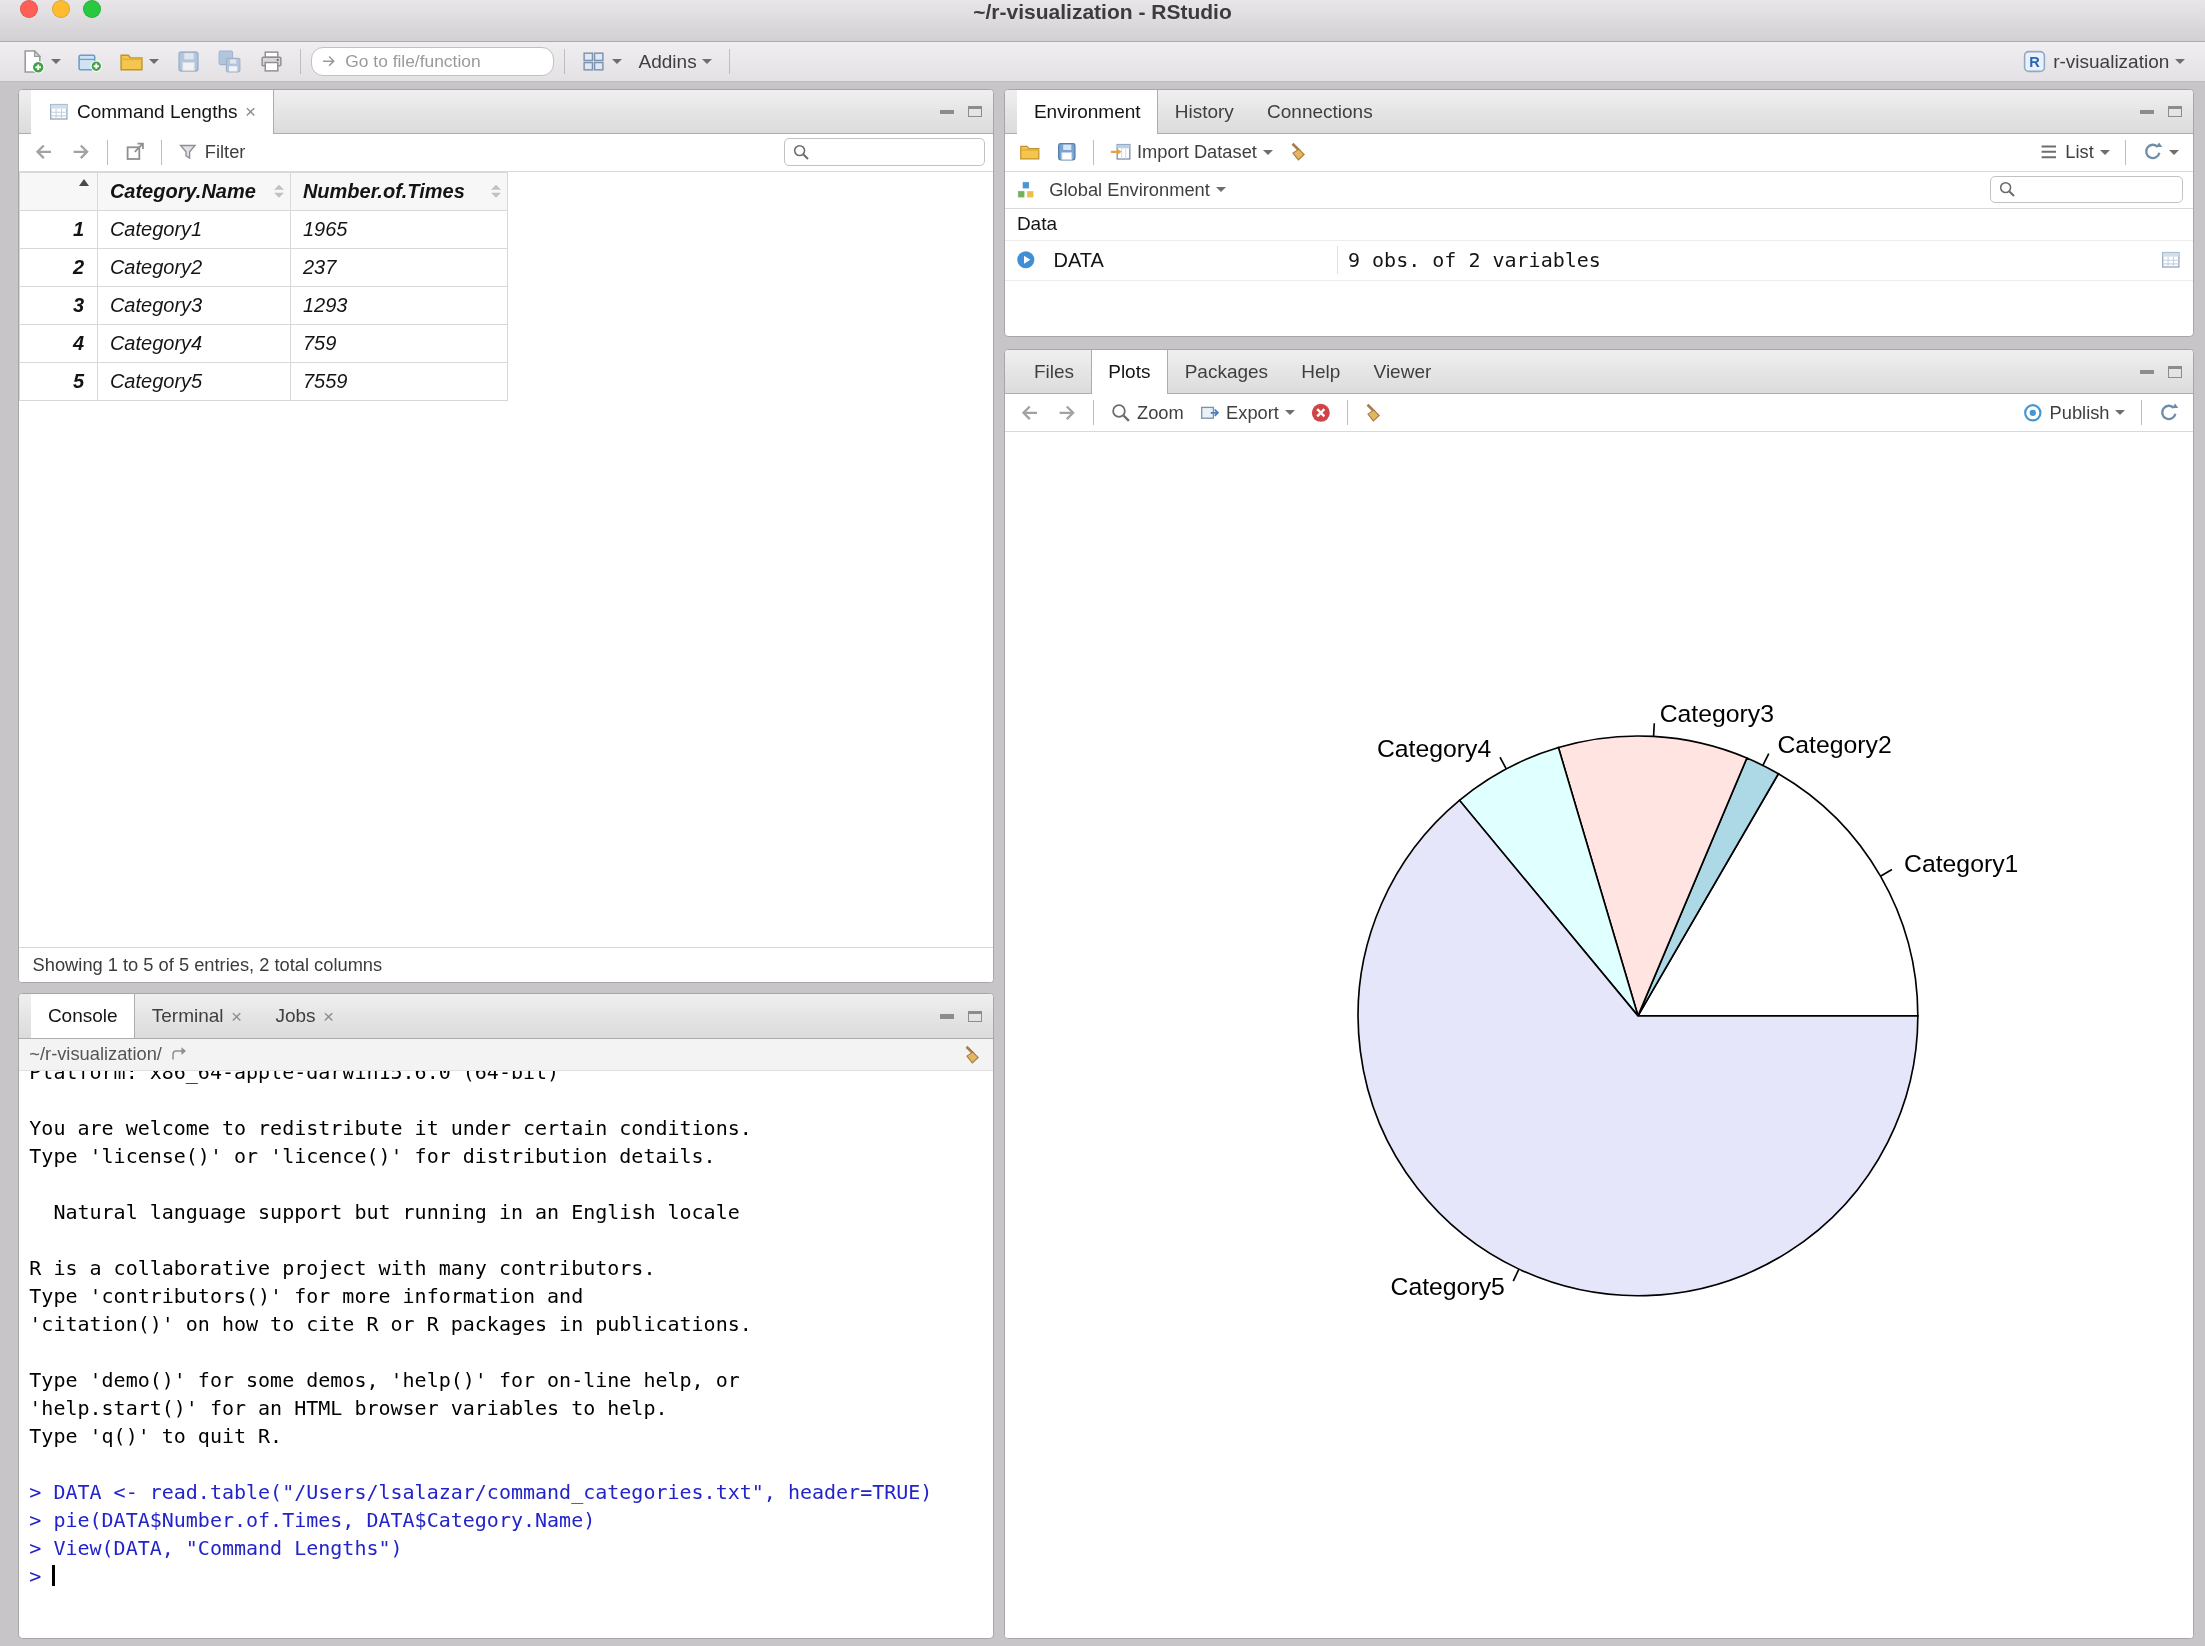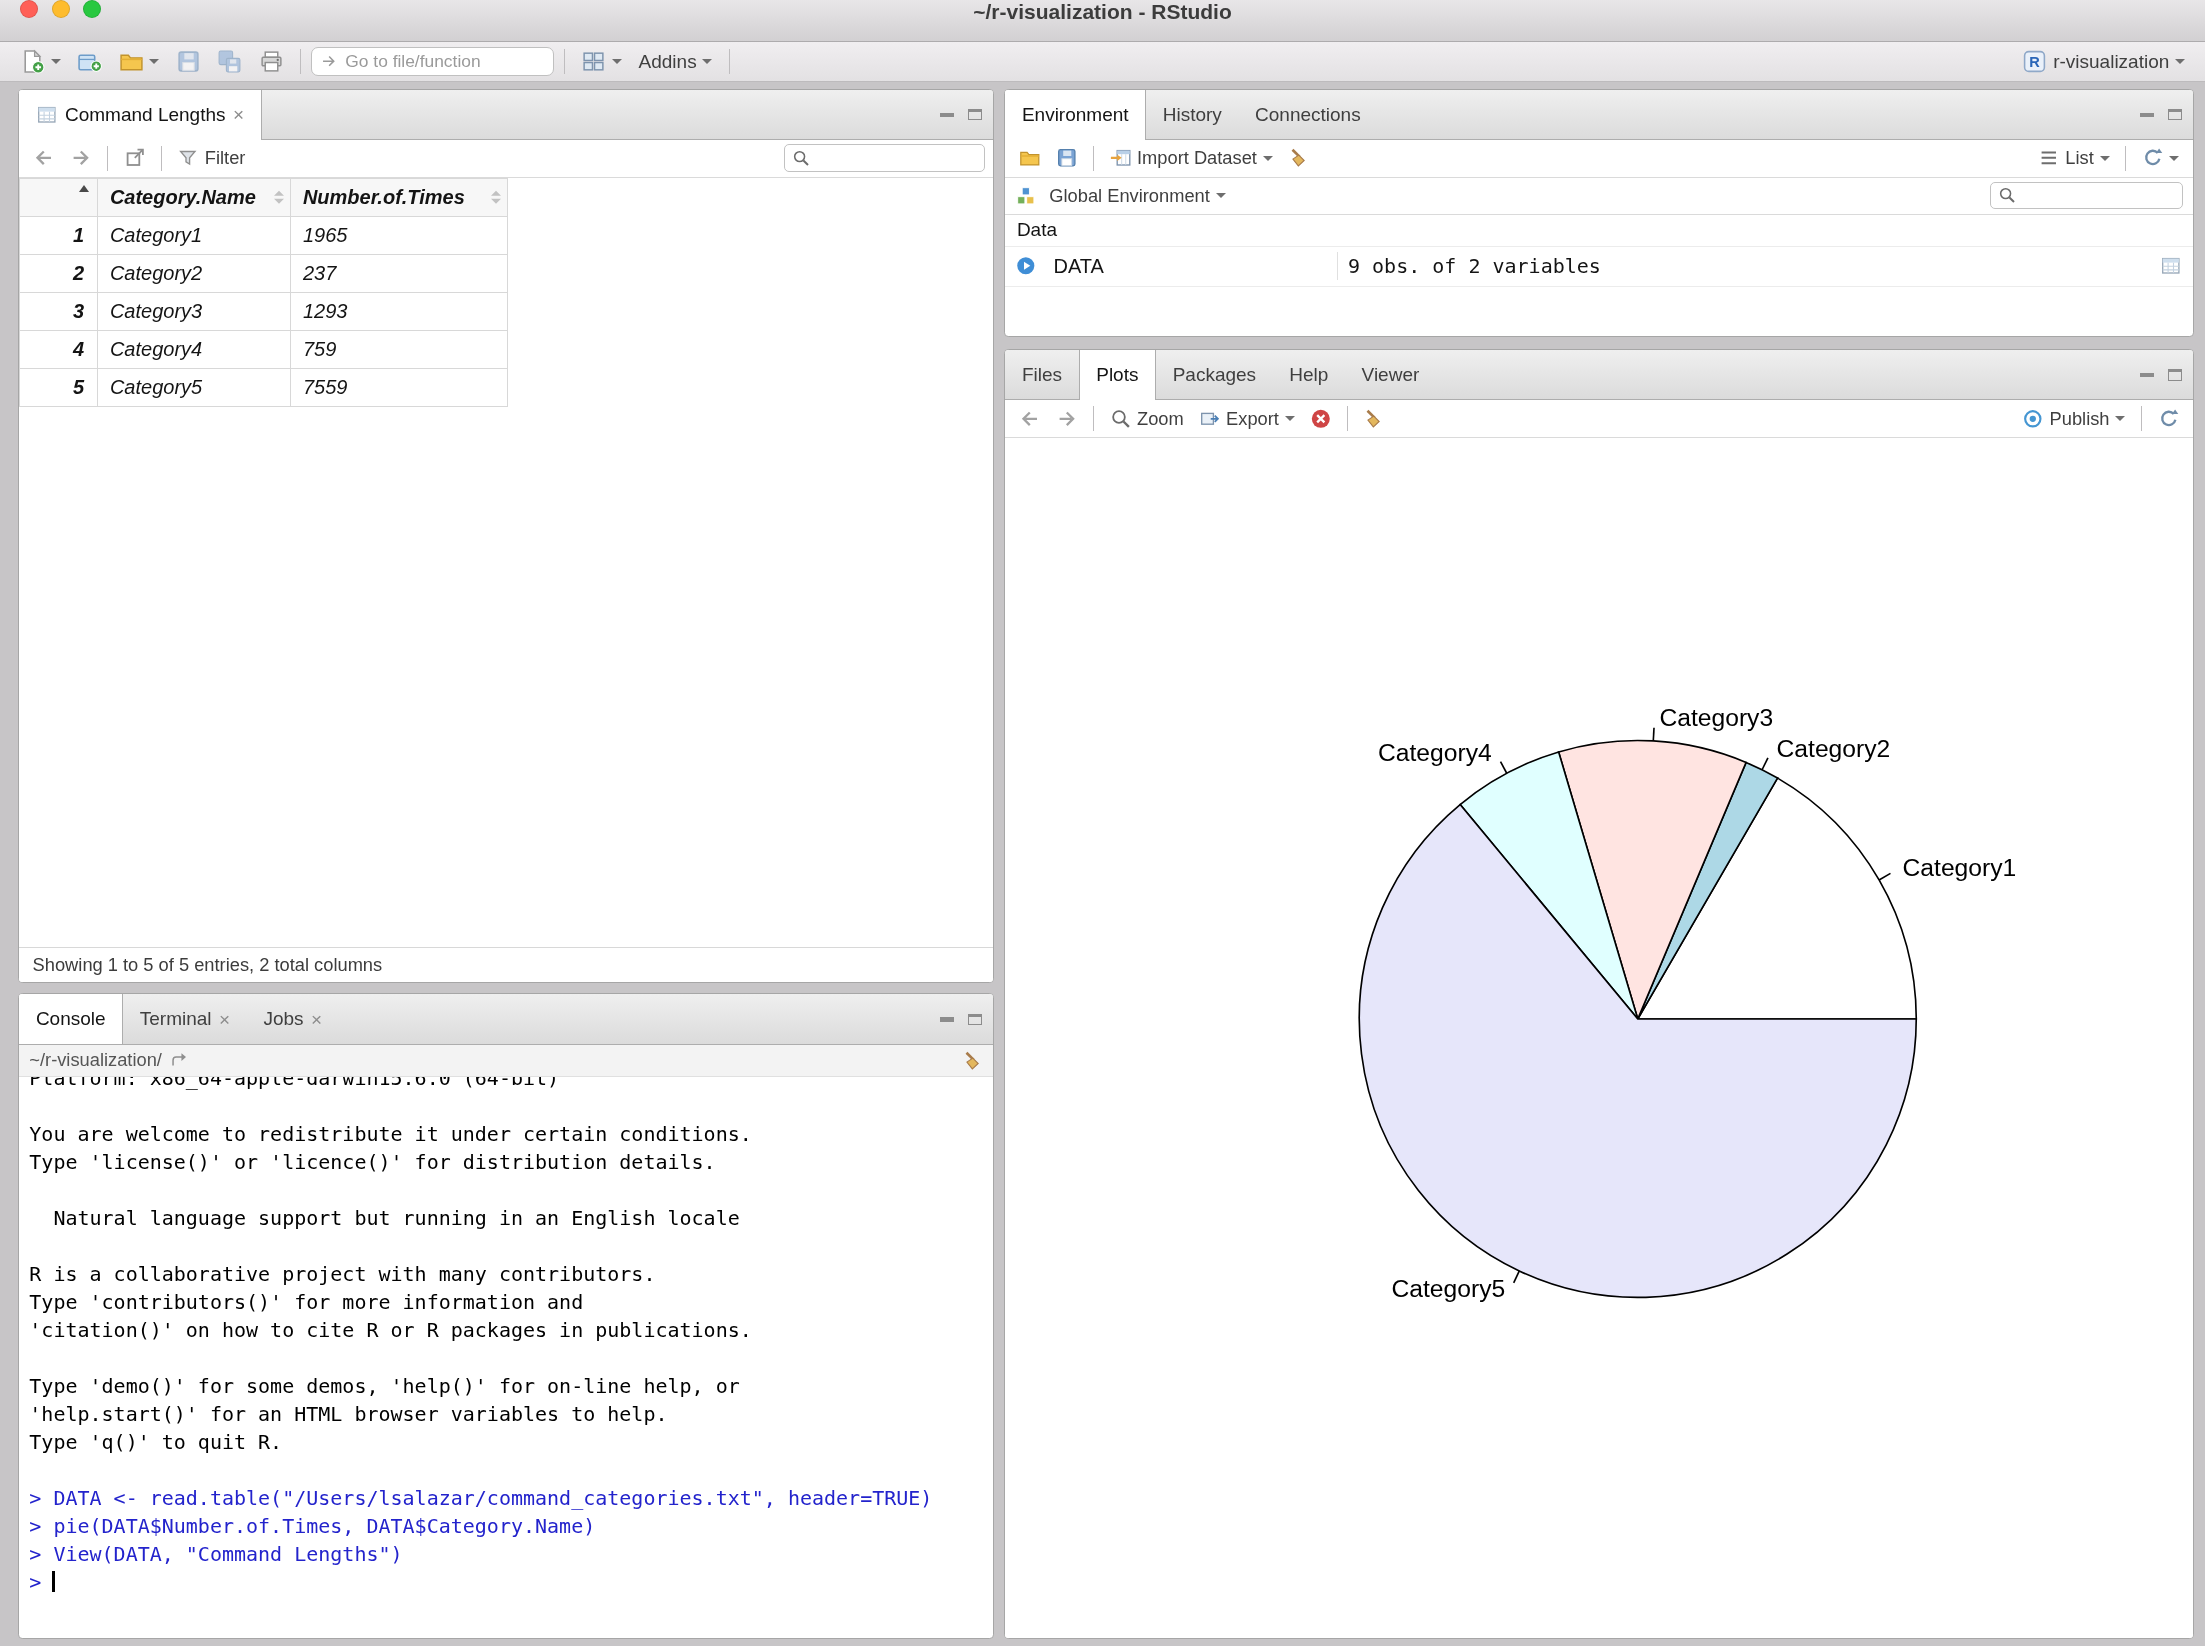--- a/index.html
+++ b/index.html
@@ -17,36 +17,36 @@
   .main-toolbar { height:40px; background:linear-gradient(#f0eef0,#e3e1e3); border-bottom:0.8px solid #bdbbbd;
                   display:flex; align-items:center; padding:0 13.3px; gap:3.3px; }
   .tbtn { display:flex; align-items:center; gap:5.8px; padding:3.3px 6.6px; background:none; border:none; cursor:default; }
   .tbtn.dim svg { opacity:.5; }
   .tlabel { font-size:19px; color:#3f3f3f; }
   .caret { width:0; height:0; border-left:5px solid transparent; border-right:5px solid transparent;
            border-top:5.8px solid #6e6e6e; display:inline-block; }
   .vsep { width:0.8px; height:25px; background:#bfbdbf; margin:0 6.6px; }
   .spacer { flex:1; }
   .goto-box { display:flex; align-items:center; gap:6.6px; width:243px; height:29px; background:#fff;
-              border:0.8px solid #c0c0c0; border-radius:7px; padding:0 8.3px; }
+              border:0.8px solid #c0c0c0; border-radius:12px; padding:0 8.3px; }
   .goto-box input { border:none; outline:none; flex:1; font-size:17.4px; color:#333; min-width:0; background:transparent; }
   .goto-box input::placeholder { color:#9a9a9a; }
 
   
   .workspace { position:absolute; top:82px; left:0; right:0; bottom:0; display:flex; gap:10px; padding:6.6px 10.8px 6.6px 18.3px; }
   .col { display:flex; flex-direction:column; }
   .col.left { width:976px; gap:10.8px; }
   .col.right { flex:1; gap:12.5px; }
   .pane { background:#fff; border:0.8px solid #a6a6a6; border-radius:4.2px; overflow:hidden; display:flex; flex-direction:column; }
   #data-viewer-pane { flex:1; }
   #console-pane { height:646px; }
   #environment-pane { height:248px; }
   #plots-pane { flex:1; }
 
-  .tabbar { height:50px; background:linear-gradient(#efefef,#dbdbdb); display:flex; align-items:stretch; position:relative; flex:none; }
+  .tabbar { height:44px; background:linear-gradient(#efefef,#dbdbdb); display:flex; align-items:stretch; position:relative; flex:none;padding-left:12px; }
   .tabbar::after { content:""; position:absolute; left:0; right:0; bottom:0; height:0.8px; background:#adadad; }
   .tab { position:relative; z-index:1; display:flex; align-items:center; gap:7.5px; padding:0 16.6px; font-size:19px; color:#3f3f3f; }
   .tab.active { background:#fff; border-left:0.8px solid #adadad; border-right:0.8px solid #adadad; color:#141414; }
   .tab.active:first-child { border-left:none; }
   .close-x { color:#8d8d8d; font-size:19px; line-height:1; }
   .close-x::before { content:"×"; }
   .winbtns { margin-left:auto; display:flex; align-items:center; gap:13.3px; padding-right:11.6px; position:relative; z-index:1; }
   .mini-bar { display:block; width:14px; height:4.2px; background:#8c8c8c; }
   .maxi-box { display:block; width:14px; height:11.6px; border:1.7px solid #8c8c8c; border-top-width:3.3px; }
 

